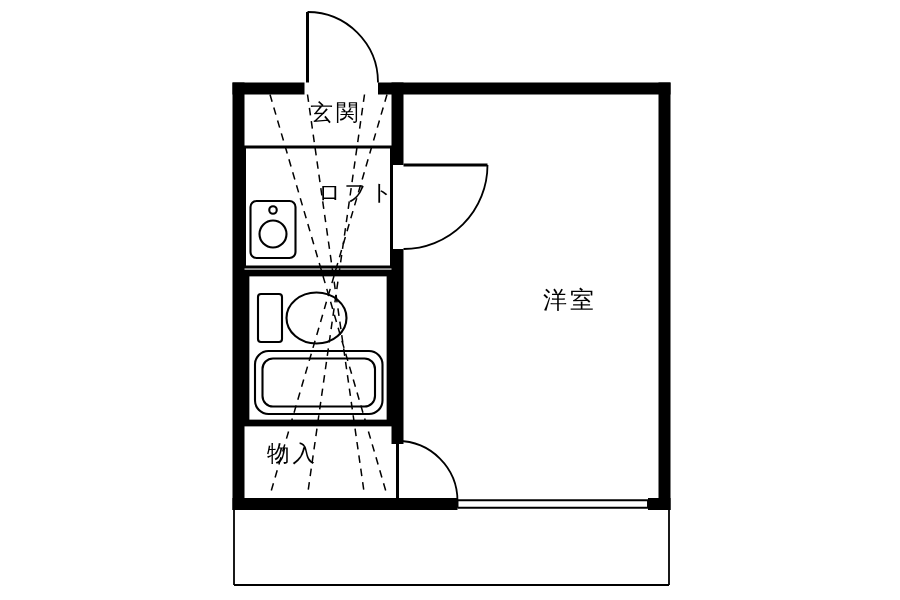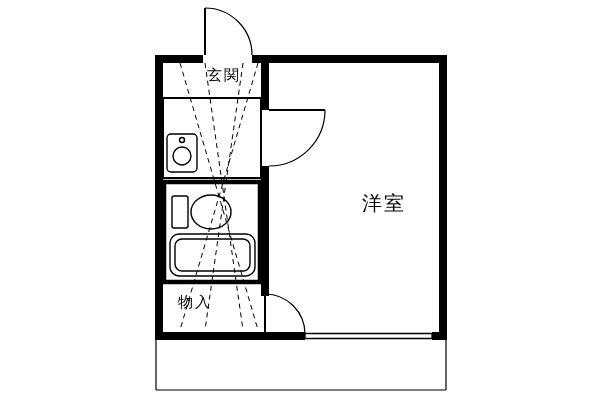--- a/index.html
+++ b/index.html
@@ -12,21 +12,21 @@
   }
   #plan-svg{position:absolute;left:0;top:0;}
   .label{
     position:absolute;
     color:#000000;
     font-size:15px;
     letter-spacing:2px;
     white-space:nowrap;
     user-select:none;
   }
-  .label.big{font-size:20px;}
+  .label.big{font-size:16px;}
 </style>
 </head>
 <body>
 
 <div id="stage">
 
   <svg id="plan-svg" width="600" height="400" viewBox="0 0 600 400">
 
     <g fill="#000000">
 
@@ -98,18 +98,19 @@
       </g>
       <g stroke-width="1.4">
         <rect x="170" y="234" width="85" height="42" rx="9"></rect>
         <rect x="175" y="239" width="75" height="32" rx="7"></rect>
       </g>
     </g>
   </svg>
 
   <div class="label" style="left:207px;top:66px;">玄関</div>
 
+  <div class="label" style="left:212px;top:119px;">ロフト</div>
 
   <div class="label big" style="left:362px;top:190px;">洋室</div>
 
   <div class="label" style="left:178px;top:293px;">物入</div>
 
 </div>
 
 </body></html>

